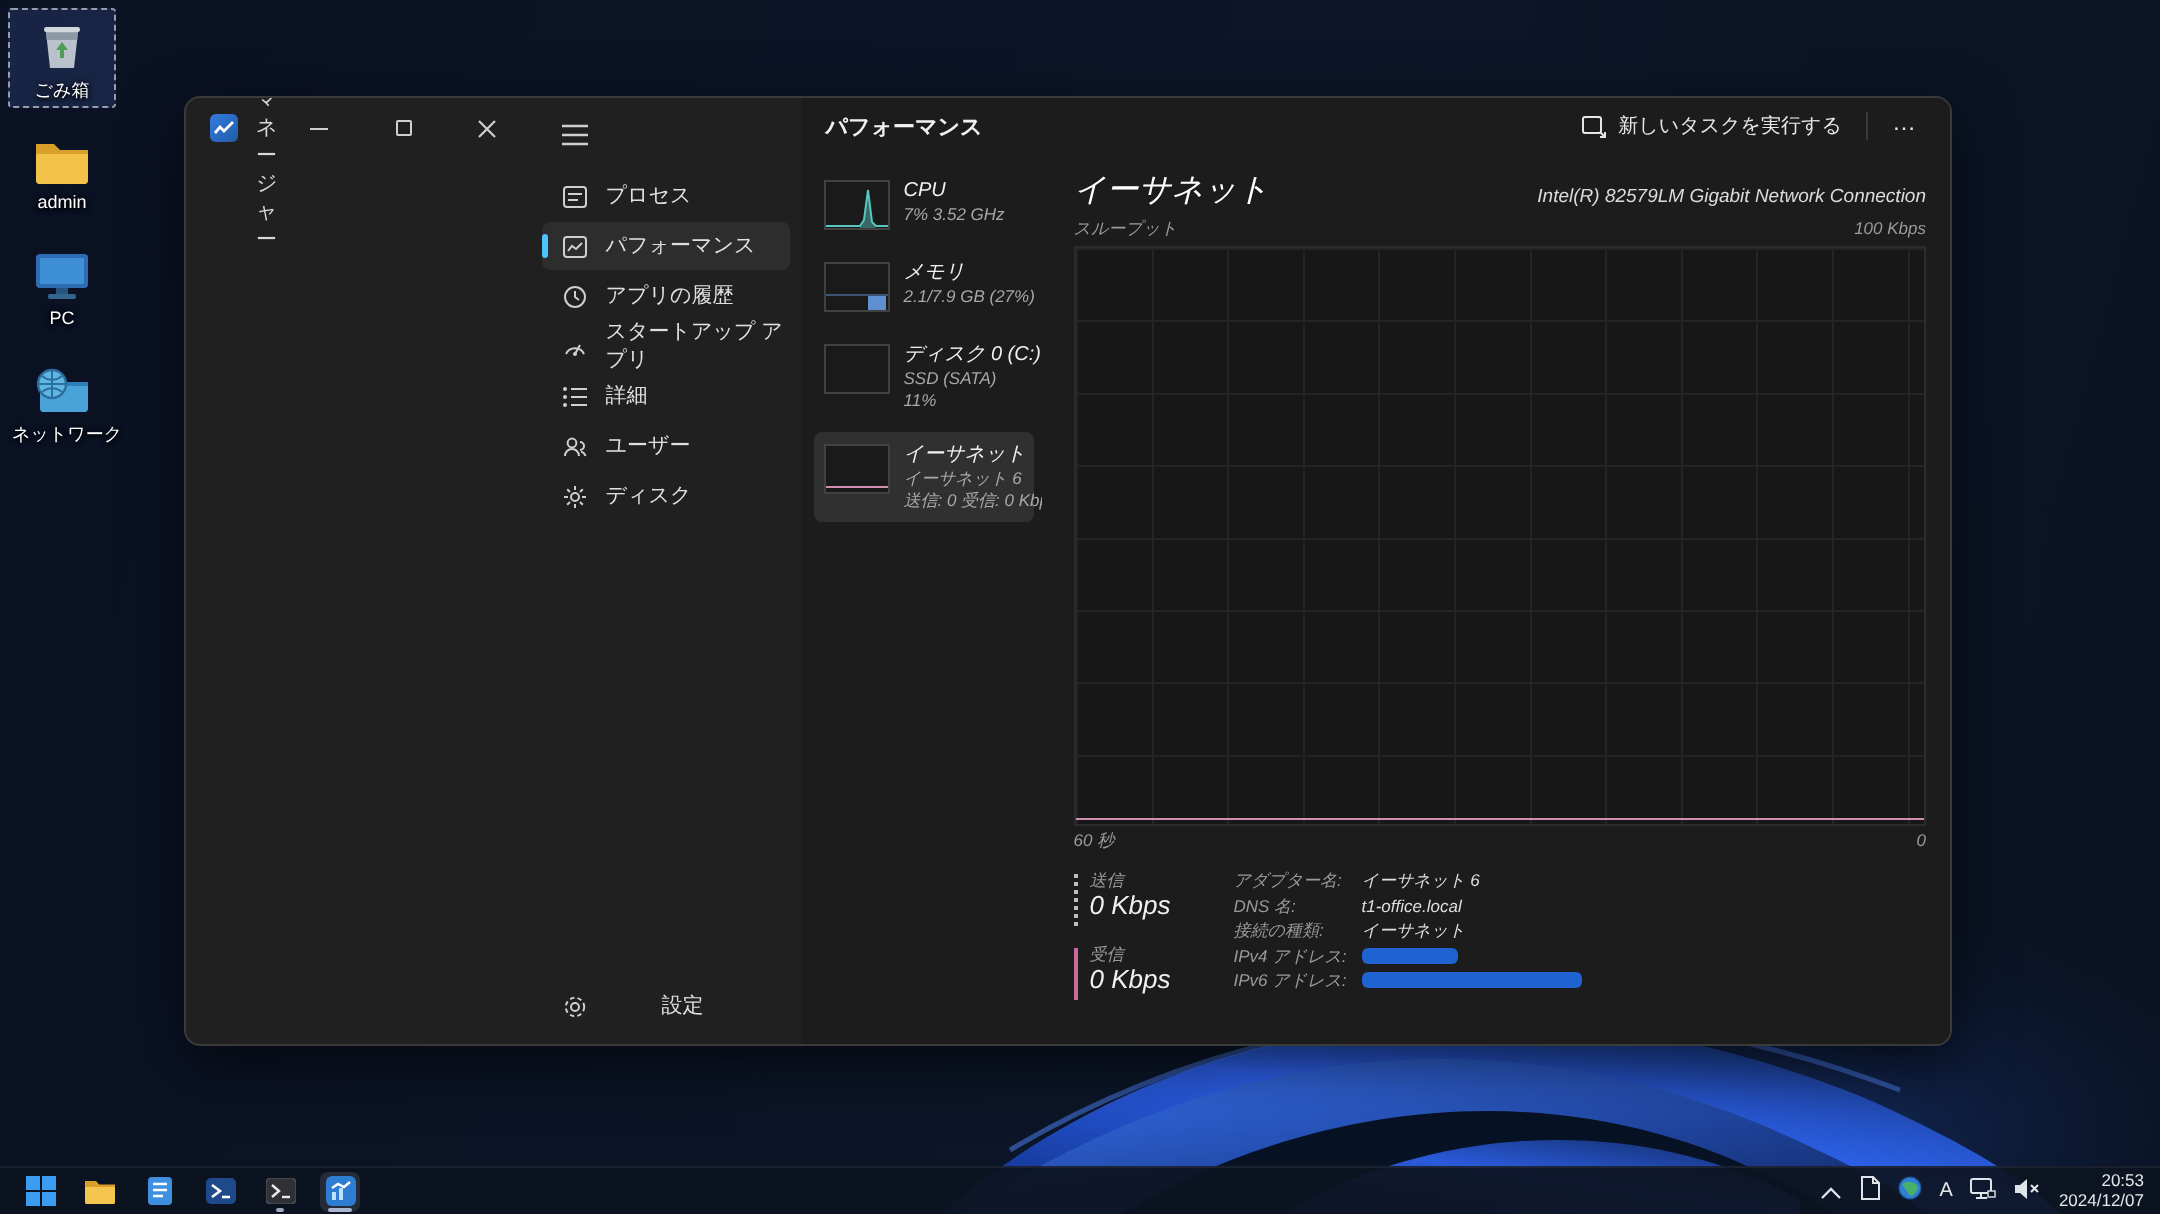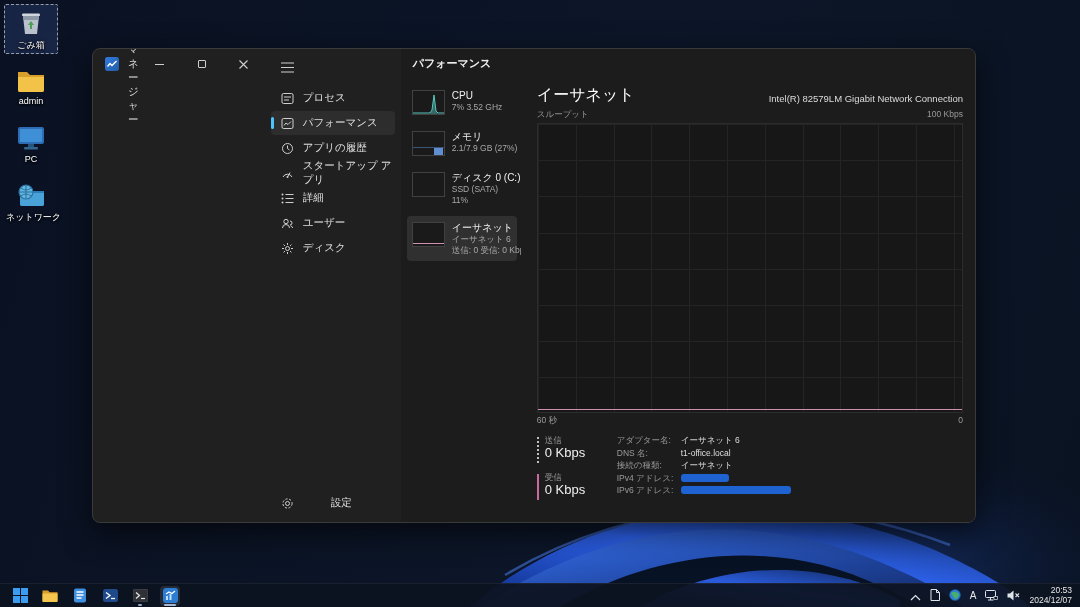--- a/index.html
+++ b/index.html
@@ -51,21 +51,21 @@
   .content { flex:1; display:flex; flex-direction:column; background:#1c1c1c; min-width:0; }
   .content-header { height:28px; flex:0 0 28px; display:flex; align-items:center;
     padding:0 8px 0 12px; }
   .page-title { font-size:11px; font-weight:bold; color:#f0f0f0; flex:1; }
   .header-actions { display:flex; align-items:center; gap:4px; }
   .run-task { display:flex; align-items:center; gap:6px; font-size:10px; color:#e6e6e6;
     padding:4px 8px; border-radius:4px; }
   .hdr-sep { width:1px; height:14px; background:#3a3a3a; }
   .more-btn { font-size:12px; color:#e6e6e6; padding:2px 8px 6px; border-radius:4px; letter-spacing:1px; }
 
-  .content-body { flex:1; display:flex; min-height:0; }
+  .content-body { flex:1; display:flex; min-height:0;font-style:italic; }
 
   
   .cards { width:120px; flex:0 0 120px; padding:7px 4px 0 6px; overflow:hidden; }
   .card { display:flex; gap:7px; padding:5px 4px 5px 5px; margin-bottom:5px; border-radius:4px; }
   .card.sel { background:#303030; }
   .mini { width:33px; height:25px; flex:0 0 33px; background:#1a1a1a;
     border:1px solid #414141; position:relative; overflow:hidden; margin-top:1px; }
   .mini svg { position:absolute; left:0; top:0; }
   .mini .mem-fill { position:absolute; right:1px; bottom:0; width:9px; height:7px; background:#5f8fd0; }
   .mini .mem-line { position:absolute; left:0; bottom:7px; width:100%; height:1px; background:#5f8fd0; opacity:.5; }
@@ -274,20 +274,31 @@
           <circle cx="6.5" cy="6.5" r="2" fill="none" stroke="#cfcfcf"></circle>
           <circle cx="6.5" cy="6.5" r="4.6" fill="none" stroke="#cfcfcf" stroke-dasharray="2.2 1.6"></circle>
         </svg>
         <span>設定</span>
       </div>
     </nav>
 
     <div class="content">
       <div class="content-header">
         <span class="page-title">パフォーマンス</span>
+        <div class="header-actions">
+          <div class="run-task">
+            <svg width="12" height="12" viewBox="0 0 12 12">
+              <rect x="0.5" y="1.5" width="9" height="8" rx="1" fill="none" stroke="#e6e6e6"></rect>
+              <path d="M9 9 l2.5 2.5 M11.5 9 v2.5 h-2.5" stroke="#e6e6e6" fill="none"></path>
+            </svg>
+            <span>新しいタスクを実行する</span>
+          </div>
+          <div class="hdr-sep"></div>
+          <div class="more-btn">…</div>
+        </div>
       </div>
 
       <div class="content-body">
         <div class="cards">
           <div class="card">
             <div class="mini">
               <svg width="31" height="23" viewBox="0 0 31 23">
                 <polyline points="0,22 17,22 19,19 21,4 23,20 25,22 31,22" stroke="#58c7c0" stroke-width="1" fill="none"></polyline>
                 <polygon points="17,23 19,19 21,4 23,20 25,23" fill="#58c7c0" opacity="0.45"></polygon>
               </svg>

